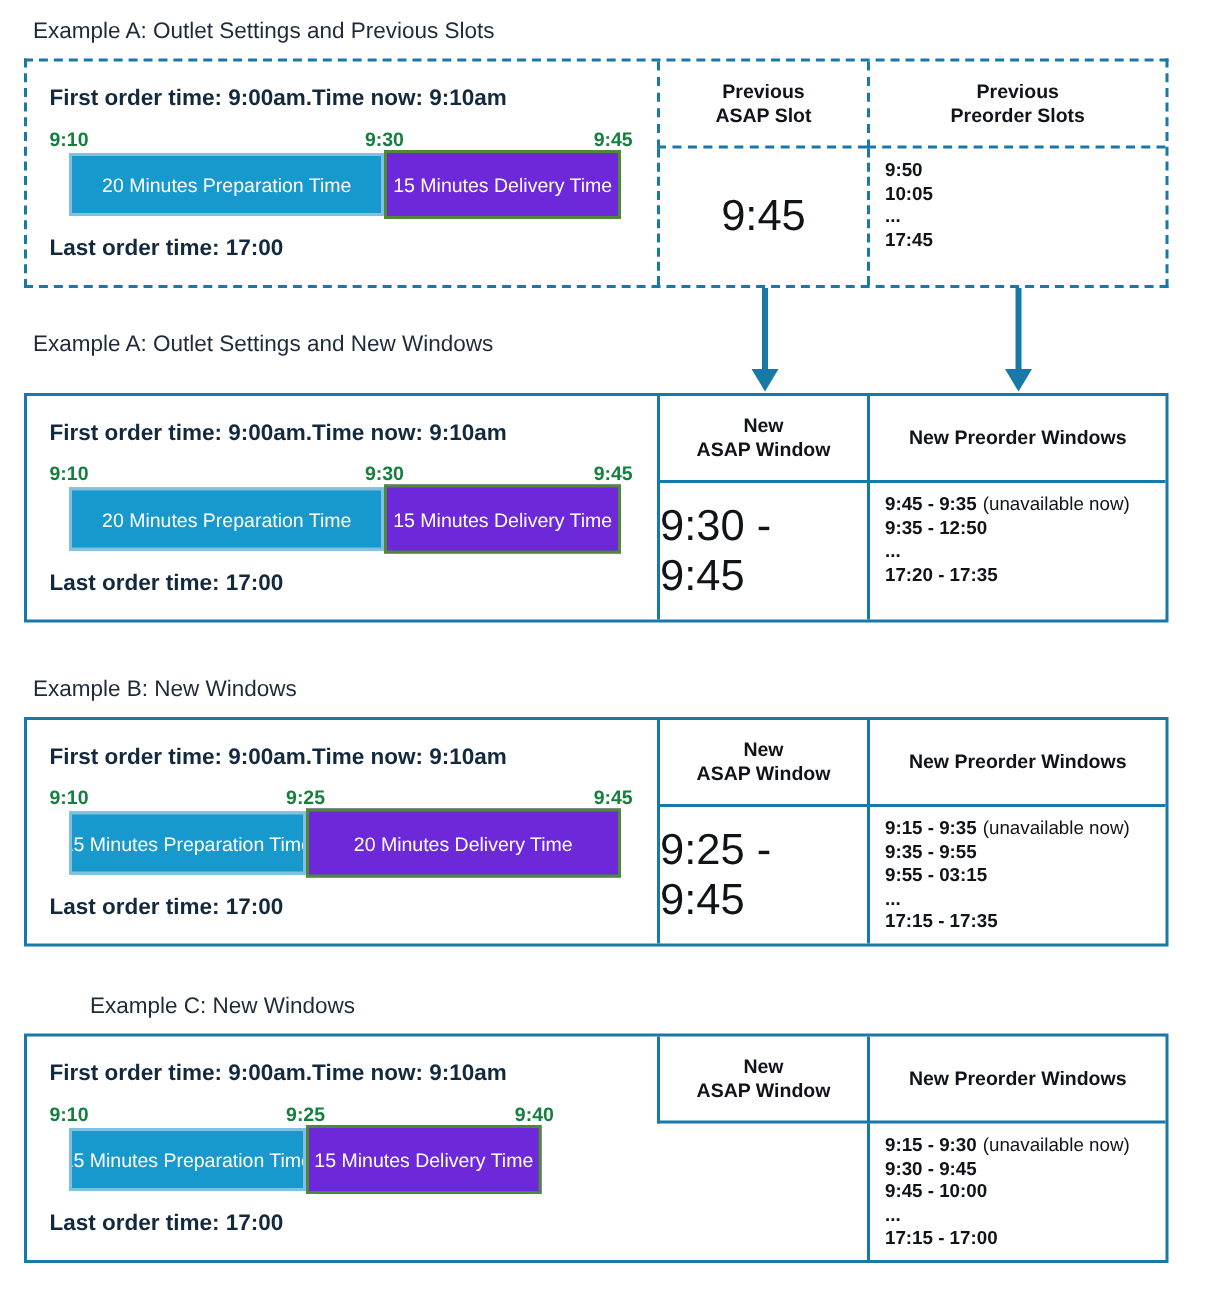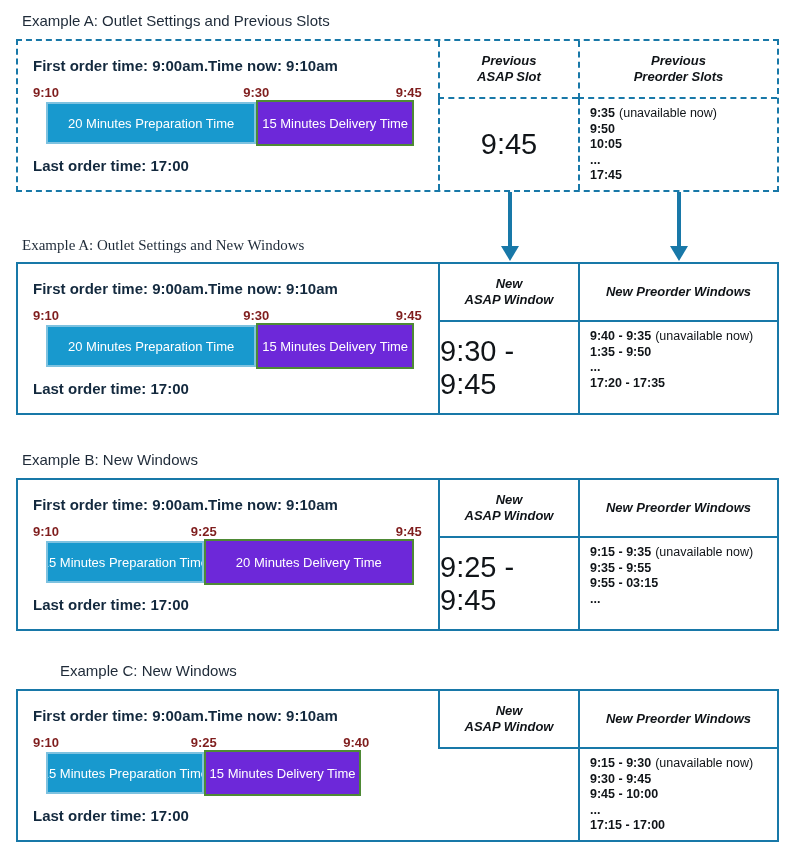--- a/index.html
+++ b/index.html
@@ -29,41 +29,41 @@
   .dashed .hb{border-bottom-style:dashed;}
 
   .panel{grid-row:1/3;grid-column:1/2;padding:16px 0 0 15px;}
   .asap-h{grid-row:1/2;grid-column:2/3;}
   .pre-h{grid-row:1/2;grid-column:3/4;}
   .asap-v{grid-row:2/3;grid-column:2/3;}
   .pre-b{grid-row:2/3;grid-column:3/4;}
 
   .settings-row{display:flex;font-weight:bold;font-size:15px;color:#13293e;white-space:nowrap;}
   .timeline{margin:11px 24px 0 0;}
-  .ticks{position:relative;height:17px;margin-left:13px;font-weight:bold;font-size:13px;color:#7f1d1d;}
+  .ticks{position:relative;height:17px;margin-left:13px;font-weight:bold;font-size:13px;color:#15803d;}
   .tick{position:absolute;bottom:2px;white-space:nowrap;}
   .tick.start{left:-13px;}
   .tick.mid{transform:translateX(-50%);}
   .tick.end{transform:translateX(-70%);}
   .bars{display:flex;margin-left:13px;height:42px;text-align:right;}
   .bar{box-sizing:border-box;display:flex;align-items:center;justify-content:center;
        color:#ffffff;font-size:13px;white-space:nowrap;overflow:hidden;}
   .bar.prep{background:#1899ce;border:2px solid #7ec2e0;}
   .bar.delivery{background:#6d28d9;border:2px solid #4e8a35;height:46px;margin-top:-2px;position:relative;z-index:1;}
   .last-order{margin-top:13px;font-weight:bold;font-size:15px;color:#13293e;}
 
   .hdr{display:flex;flex-direction:column;align-items:center;justify-content:center;
-       font-weight:bold;font-size:13px;line-height:16px;color:#101418;text-align:left;font-style:italic;}
+       font-weight:bold;font-size:13px;line-height:16px;color:#101418;text-align:left;}
   .hl{display:block;}
   .asap-value{display:flex;align-items:center;justify-content:center;font-size:29px;color:#101418;}
   .pre-body{padding:7px 0 0 10px;font-size:12.5px;font-weight:bold;line-height:15.6px;color:#101418;}
   .note{font-weight:normal;margin-left:4px;}
 
   .arrow-zone{position:relative;height:70px;}
-  .arrow-zone .sec-title{position:absolute;left:6px;bottom:8px;margin:0;font-family:Liberation Serif, serif;}
+  .arrow-zone .sec-title{position:absolute;left:6px;bottom:24px;margin:0;}
   .arrow{position:absolute;top:0;width:4px;height:54px;background:#1878a8;}
   .arrow::after{content:'';position:absolute;top:54px;left:50%;transform:translateX(-50%);
     border-left:9px solid transparent;border-right:9px solid transparent;border-top:15px solid #1878a8;}
   .arrow.a1{left:492px;}
   .arrow.a2{left:661px;}
 </style>
 </head>
 <body>
 
 <div class="content">
@@ -95,23 +95,20 @@
     <div class="cell asap-h hdr cl hb">
       <span class="hl">Previous</span>
       <span class="hl">ASAP Slot</span>
     </div>
     <div class="cell pre-h hdr cl hb">
       <span class="hl">Previous</span>
       <span class="hl">Preorder Slots</span>
     </div>
     <div class="cell asap-v asap-value cl">9:45</div>
     <div class="cell pre-b pre-body cl">
-      <div class="slot">
-        <span>9:35</span><span class="note">(unavailable now)</span>
-      </div>
       <div class="slot">9:50</div>
       <div class="slot">10:05</div>
       <div class="slot">...</div>
       <div class="slot">17:45</div>
     </div>
   </div>
 
   <div class="arrow-zone">
     <div class="arrow a1"></div>
     <div class="arrow a2"></div>
@@ -144,23 +141,23 @@
     <div class="cell asap-h hdr cl hb">
       <span class="hl">New</span>
       <span class="hl">ASAP Window</span>
     </div>
     <div class="cell pre-h hdr cl hb">
       <span class="hl">New Preorder Windows</span>
     </div>
     <div class="cell asap-v asap-value cl">9:30 - 9:45</div>
     <div class="cell pre-b pre-body cl">
       <div class="slot">
-        <span>9:40 - 9:35</span><span class="note">(unavailable now)</span>
-      </div>
-      <div class="slot">1:35 - 9:50</div>
+        <span>9:45 - 9:35</span><span class="note">(unavailable now)</span>
+      </div>
+      <div class="slot">9:35 - 12:50</div>
       <div class="slot">...</div>
       <div class="slot">17:20 - 17:35</div>
     </div>
   </div>
 
   <div class="sec-title t3">Example B: New Windows</div>
   <div class="box">
     <div class="cell panel">
       <div class="settings-row">
         <span>First order time: 9:00am.</span>
@@ -191,20 +188,21 @@
       <span class="hl">New Preorder Windows</span>
     </div>
     <div class="cell asap-v asap-value cl">9:25 - 9:45</div>
     <div class="cell pre-b pre-body cl">
       <div class="slot">
         <span>9:15 - 9:35</span><span class="note">(unavailable now)</span>
       </div>
       <div class="slot">9:35 - 9:55</div>
       <div class="slot">9:55 - 03:15</div>
       <div class="slot">...</div>
+      <div class="slot">17:15 - 17:35</div>
     </div>
   </div>
 
   <div class="sec-title t4">Example C: New Windows</div>
   <div class="box">
     <div class="cell panel">
       <div class="settings-row">
         <span>First order time: 9:00am.</span>
         <span>Time now: 9:10am</span>
       </div>

